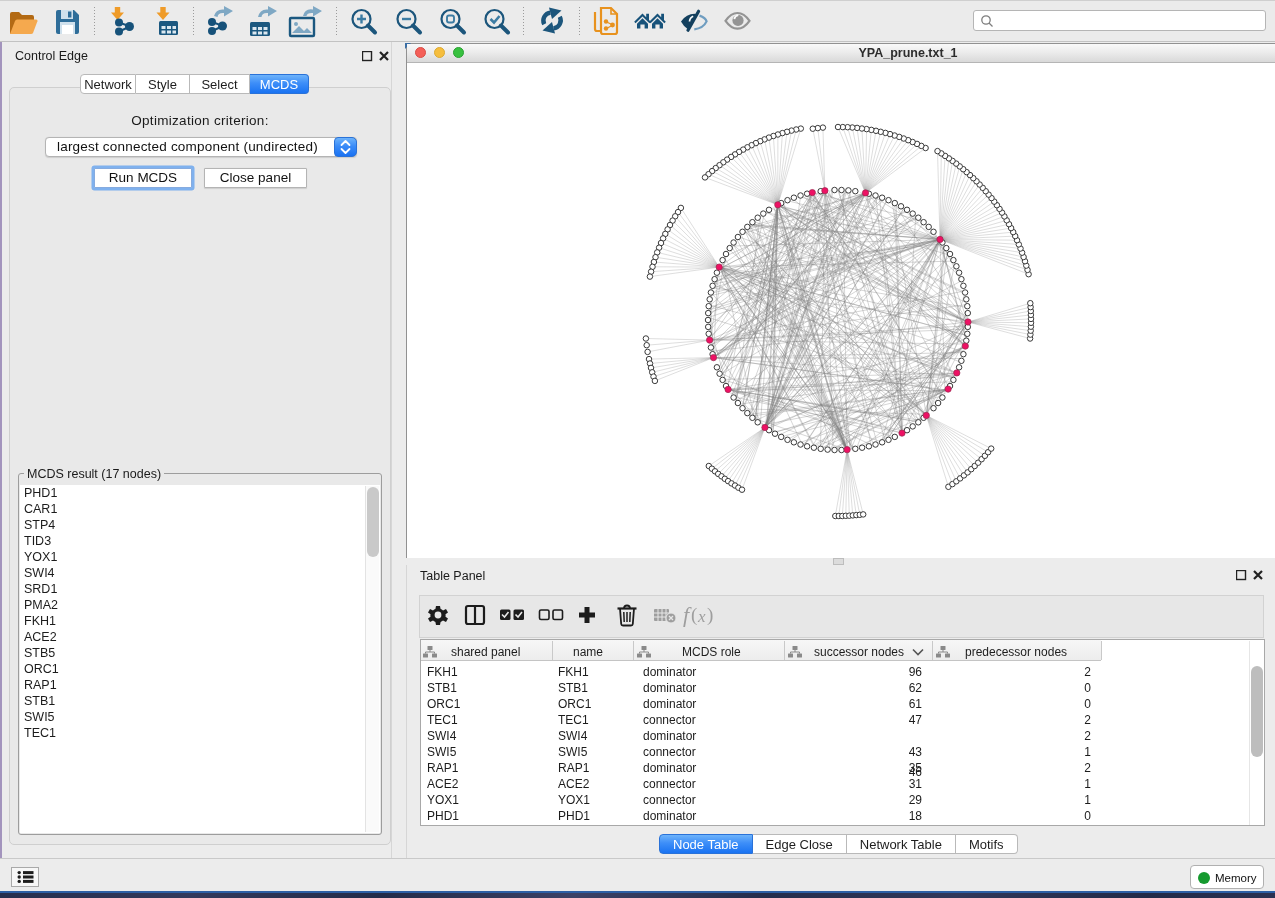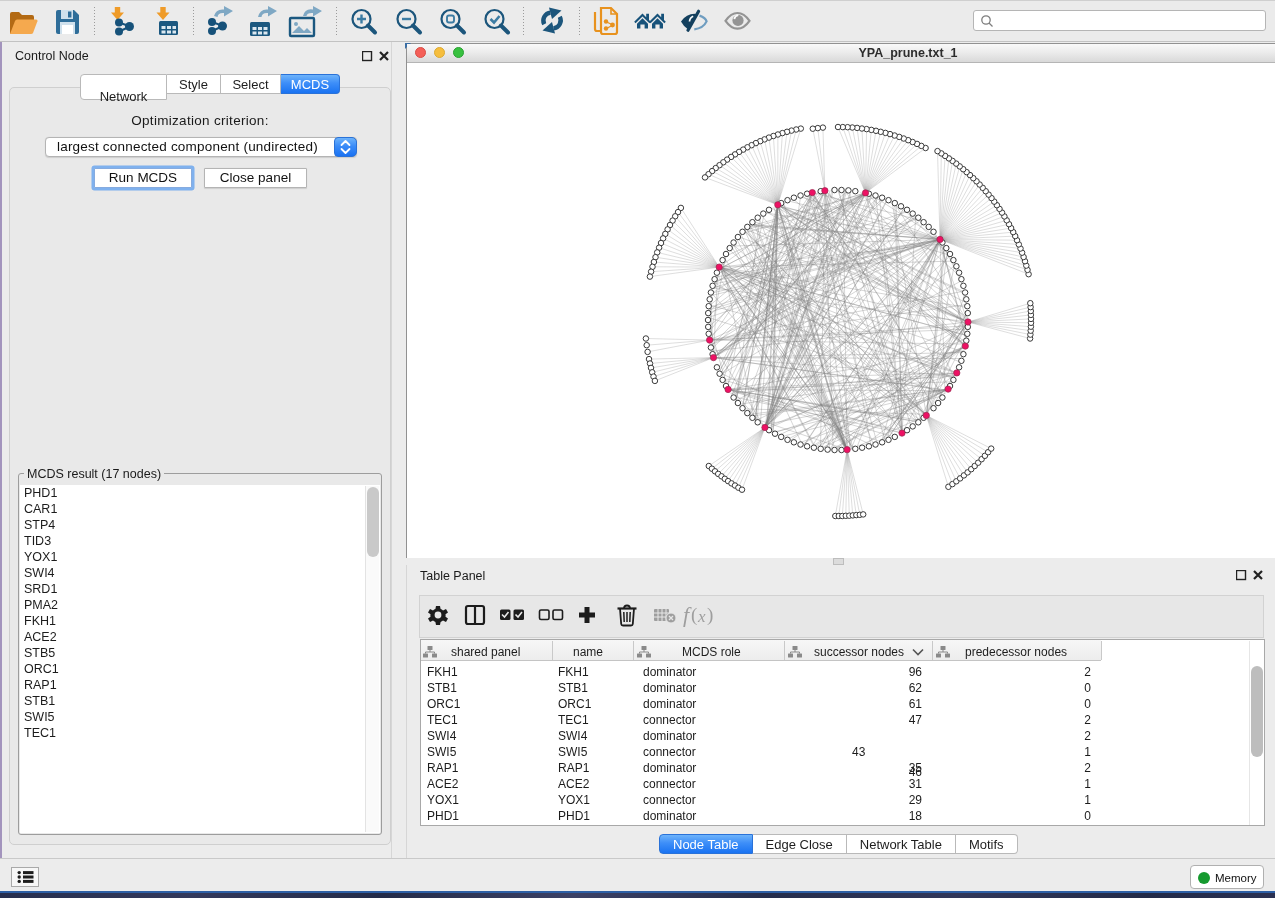--- a/index.html
+++ b/index.html
@@ -193,28 +193,28 @@
  </g>
 </svg>
 <div class="abs" style="left:973px;top:10px;width:293px;height:21px;background:#fff;border:1px solid #b5b5b5;border-radius:3px;"></div>
 <svg class="abs" style="left:979px;top:14px" width="16" height="14" viewBox="0 0 16 14">
     <circle cx="7" cy="6" r="4.2" fill="none" stroke="#7d7d7d" stroke-width="1.3"></circle>
     <path d="M10 9 L13.5 12.5" stroke="#7d7d7d" stroke-width="1.3"></path>
   </svg>
 
 <div class="abs purple"></div>
 <div class="abs ctrl"></div>
-<div class="abs ctrl-title">Control Node</div>
+<div class="abs ctrl-title">Control Edge</div>
 <svg class="abs" style="left:362px;top:51px" width="28" height="11" viewBox="0 0 28 11">
  <rect x="0.5" y="0.5" width="9" height="9" fill="none" stroke="#222" stroke-width="1.4"></rect>
  <path d="M18 1 L26 9 M26 1 L18 9" stroke="#222" stroke-width="2.2"></path>
 </svg>
 <div class="abs cpanel"></div>
 <div class="abs tabs">
- <div class="tab first" style="width:87px;padding:12px">Network</div>
+ <div class="tab first" style="width:56px;padding:0">Network</div>
     <div class="tab" style="width:54px;padding:0">Style</div>
     <div class="tab" style="width:60px;padding:0">Select</div>
     <div class="tab sel" style="width:59px;padding:0">MCDS</div>
 </div>
 <div class="abs optlabel">Optimization criterion:</div>
 <div class="abs combo">largest connected component (undirected)</div>
 <div class="abs combo-btn"></div>
 <svg class="abs" style="left:334px;top:137px" width="23" height="20" viewBox="0 0 23 20" fill="none" stroke="#fff" stroke-width="1.8" stroke-linecap="round" stroke-linejoin="round">
  <path d="M7.5 8 L11.5 4 L15.5 8 M7.5 12 L11.5 16 L15.5 12"></path>
 </svg>
@@ -652,21 +652,21 @@
 <div class="rtxt" style="left:852px;top:712px;width:70px;text-align:right">47</div>
 <div class="rtxt" style="left:1021px;top:712px;width:70px;text-align:right">2</div>
 <div class="rtxt" style="left:427px;top:728px">SWI4</div>
 <div class="rtxt" style="left:558px;top:728px">SWI4</div>
 <div class="rtxt" style="left:643px;top:728px">dominator</div>
 <div class="rtxt" style="left:852px;top:764px;width:70px;text-align:right">46</div>
 <div class="rtxt" style="left:1021px;top:728px;width:70px;text-align:right">2</div>
 <div class="rtxt" style="left:427px;top:744px">SWI5</div>
 <div class="rtxt" style="left:558px;top:744px">SWI5</div>
 <div class="rtxt" style="left:643px;top:744px">connector</div>
-<div class="rtxt" style="left:852px;top:744px;width:70px;">43</div>
+<div class="rtxt" style="left:852px;top:744px;width:70px;text-align:right">43</div>
 <div class="rtxt" style="left:1021px;top:744px;width:70px;text-align:right">1</div>
 <div class="rtxt" style="left:427px;top:760px">RAP1</div>
 <div class="rtxt" style="left:558px;top:760px">RAP1</div>
 <div class="rtxt" style="left:643px;top:760px">dominator</div>
 <div class="rtxt" style="left:852px;top:760px;width:70px;text-align:right">35</div>
 <div class="rtxt" style="left:1021px;top:760px;width:70px;text-align:right">2</div>
 <div class="rtxt" style="left:427px;top:776px">ACE2</div>
 <div class="rtxt" style="left:558px;top:776px">ACE2</div>
 <div class="rtxt" style="left:643px;top:776px">connector</div>
 <div class="rtxt" style="left:852px;top:776px;width:70px;text-align:right">31</div>

